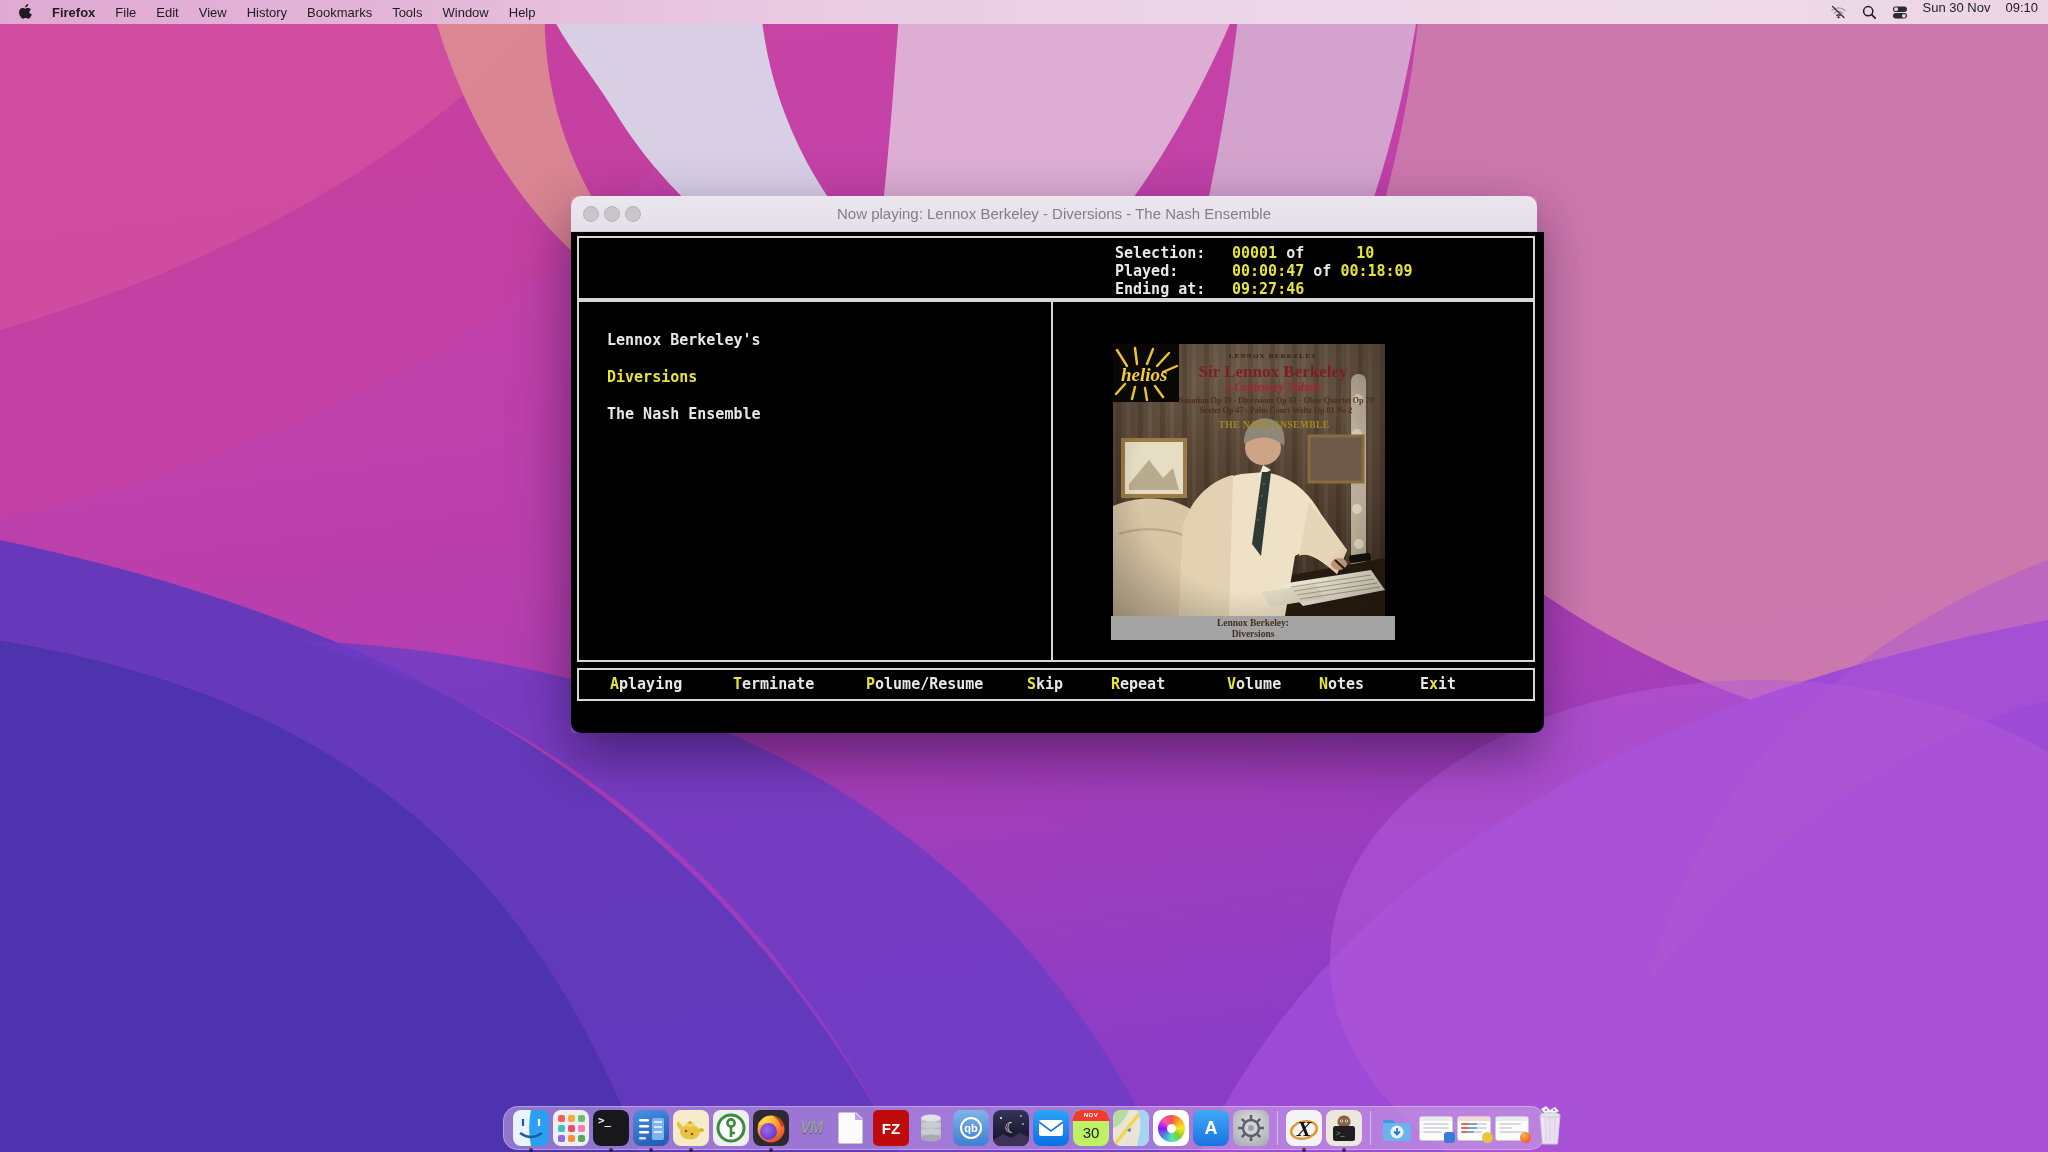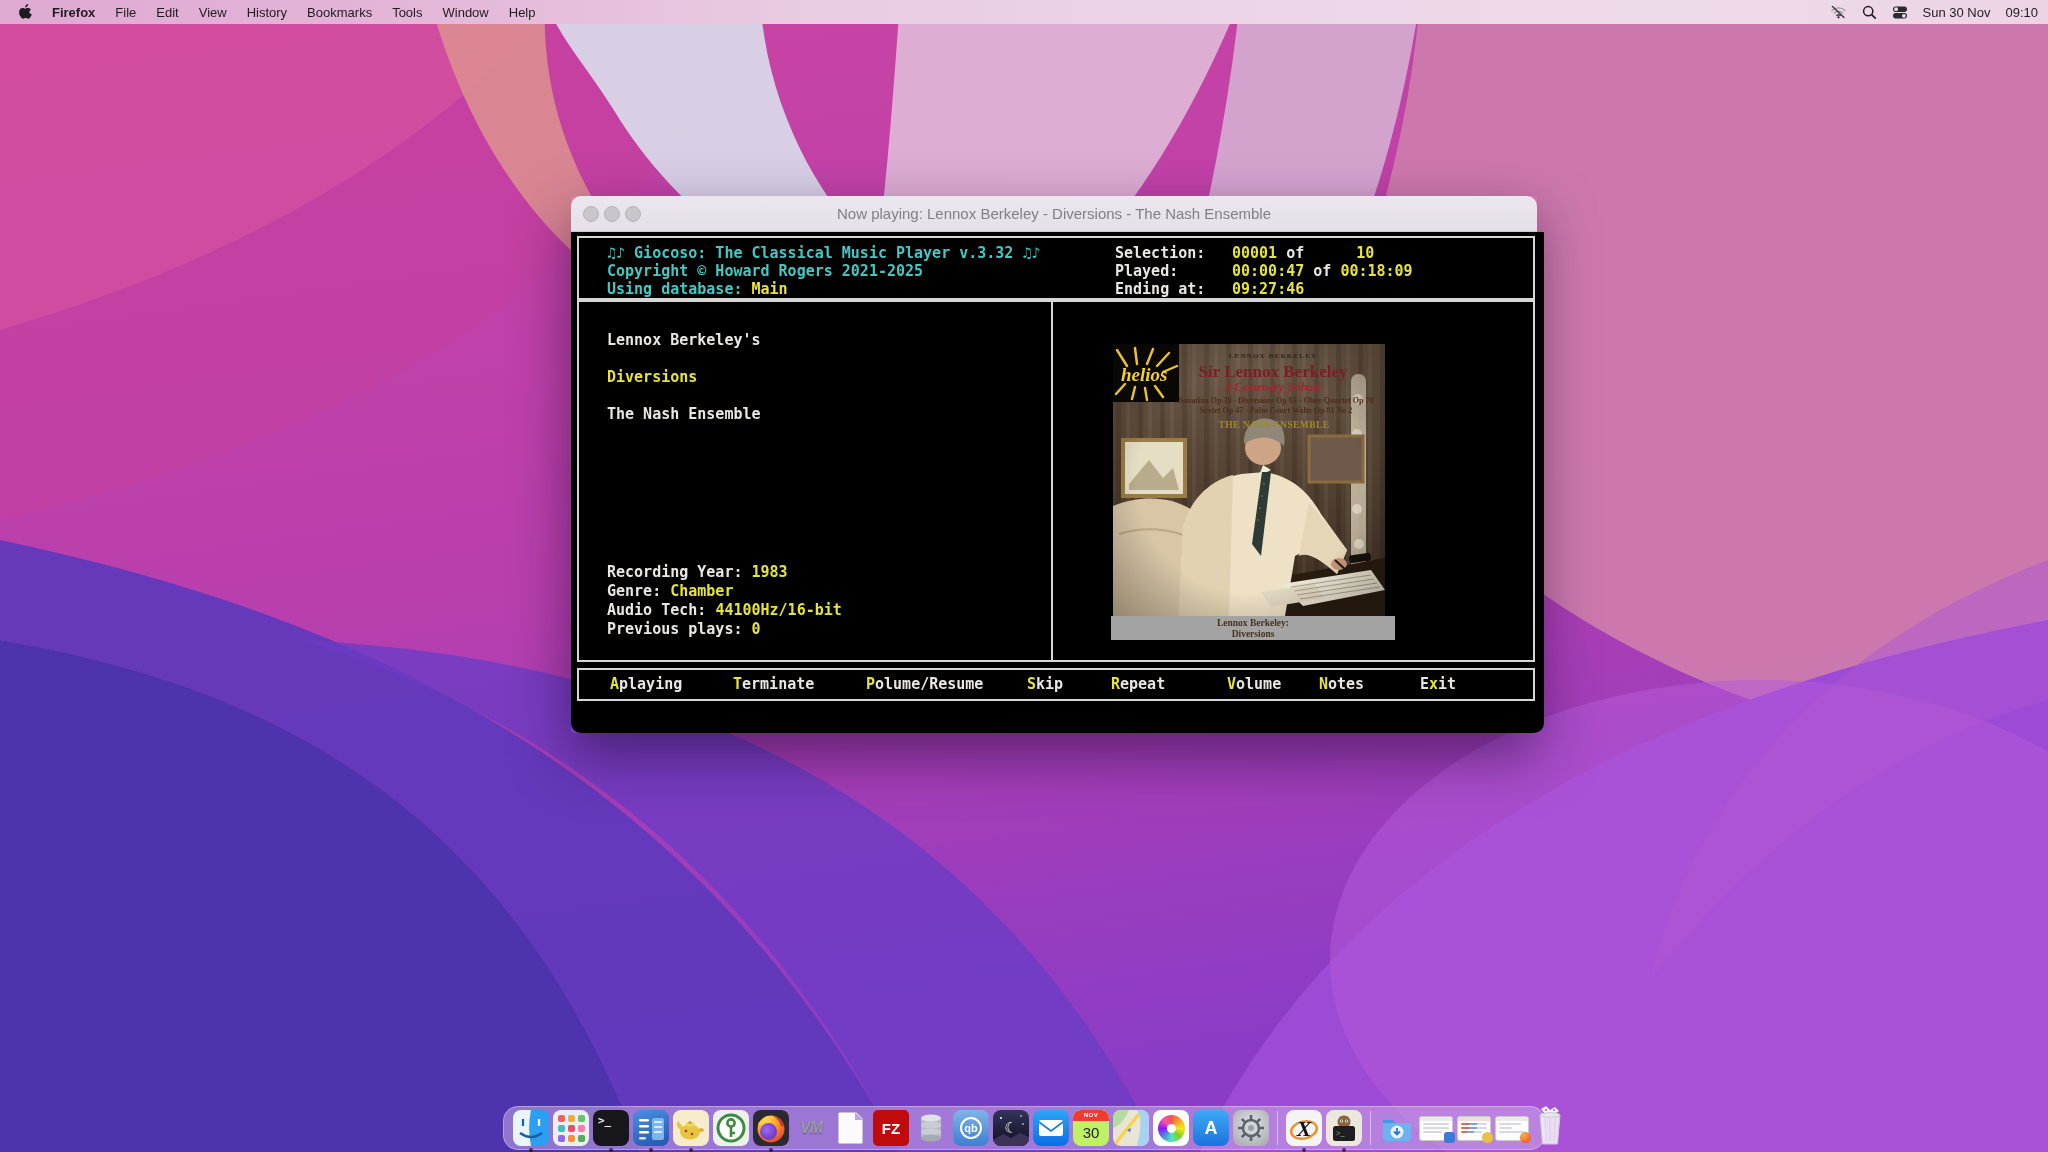--- a/index.html
+++ b/index.html
@@ -8,21 +8,21 @@
   
   #wallpaper { position:absolute; inset:0; z-index:0; }
 
   
   #menubar { position:absolute; left:0; top:0; width:2048px; height:24px; z-index:50;
     background:linear-gradient(90deg,#dfa9d2 0%,#e3b4d8 18%,#e9cce2 40%,#ecd6e8 62%,#eedbe9 82%,#ecd4e4 100%);
     display:flex; align-items:center; color:#1d1d1f; font-size:13px; }
   #menubar .apple { margin-left:18px; margin-right:10px; display:flex; align-items:center; }
   #menubar .mitem { padding:0 10px; height:36px; display:flex; align-items:center; }
   #menubar .mitem.bold { font-weight:bold; }
-  #mbright { position:absolute; right:10px; top:0; height:24px; display:flex; align-items:center; gap:15px; }
+  #mbright { position:absolute; right:10px; top:0; height:24px; display:flex; gap:15px; }
   #mbright .sicon { display:flex; align-items:center; }
   #mbright .dt { font-size:13px; }
 
   
   #window { position:absolute; left:571px; top:196px; width:966px; height:537px; z-index:10;
     border-radius:2px; box-shadow:0 22px 55px rgba(20,5,40,.5); }
   #titlebar { position:absolute; left:0; top:0; width:100%; height:36px; background:linear-gradient(#ece7ee,#e5e0e8);
     border-radius:10px 10px 0 0; border-bottom:1px solid #cfcad2; }
   .tl { position:absolute; top:10px; width:16px; height:16px; border-radius:50%; background:#c9c6cb; border:0.5px solid #b5b2b8; }
   #title-text { position:absolute; left:0; right:0; top:0; height:36px; line-height:36px; text-align:center;
@@ -188,44 +188,33 @@
     <span class="tl" style="left:54px"></span>
     <div id="title-text">Now playing: Lennox Berkeley - Diversions - The Nash Ensemble</div>
   </div>
 
   <div id="term">
     <div class="frame" id="hbox"></div>
     <div class="frame" id="mainbox"></div>
     <div id="vdiv" class="frame"></div>
     <div class="frame" id="menubox"></div>
 
-    <div id="hleft">
-      <div class="tline cyan">♫♪ Giocoso: The Classical Music Player v.3.32 ♫♪</div>
-      <div class="tline cyan">Copyright © Howard Rogers 2021-2025</div>
-      <div class="tline"><span class="cyan">Using database: </span><span class="yellow">Main</span></div>
-    </div>
 
     <div id="hright">
       <div class="tline"><span class="lbl white">Selection:</span><span class="yellow">00001</span><span class="white"> of</span><span id="sel-total" class="yellow">10</span></div>
       <div class="tline"><span class="lbl white">Played:</span><span class="yellow">00:00:47</span><span class="white"> of </span><span class="yellow">00:18:09</span></div>
       <div class="tline"><span class="lbl white">Ending at:</span><span class="yellow">09:27:46</span></div>
     </div>
 
     <div id="titles">
       <div class="tline white">Lennox Berkeley's</div>
       <div class="tline yellow">Diversions</div>
       <div class="tline white">The Nash Ensemble</div>
     </div>
 
-    <div id="meta">
-      <div class="tline"><span class="white">Recording Year: </span><span class="yellow">1983</span></div>
-      <div class="tline"><span class="white">Genre: </span><span class="yellow">Chamber</span></div>
-      <div class="tline"><span class="white">Audio Tech: </span><span class="yellow">44100Hz/16-bit</span></div>
-      <div class="tline"><span class="white">Previous plays: </span><span class="yellow">0</span></div>
-    </div>
 
     <svg id="album" viewBox="0 0 272 272">
       <defs>
         <linearGradient id="wallg" x1="0" y1="0" x2="0" y2="1">
           <stop offset="0" stop-color="#6e5b49"></stop>
             <stop offset="0.45" stop-color="#564434"></stop>
             <stop offset="1" stop-color="#3c2d20"></stop>
         </linearGradient>
         <pattern id="stripes" width="22" height="272" patternUnits="userSpaceOnUse">
           <rect width="22" height="272" fill="none"></rect>

